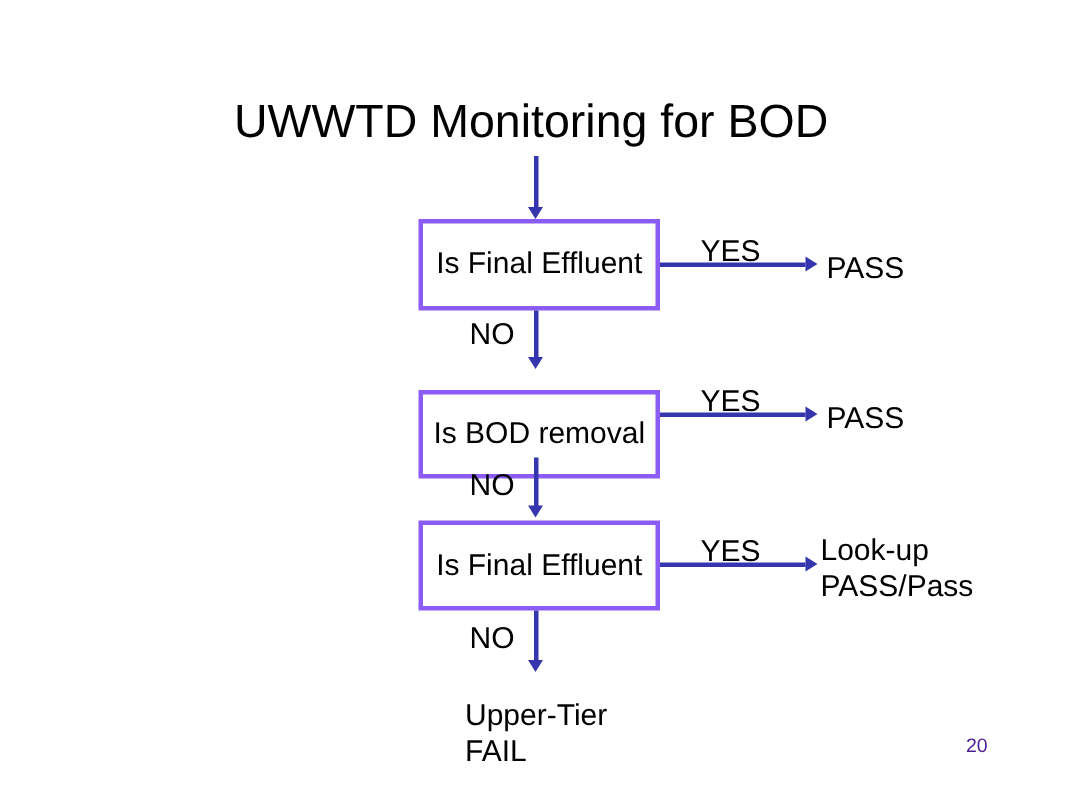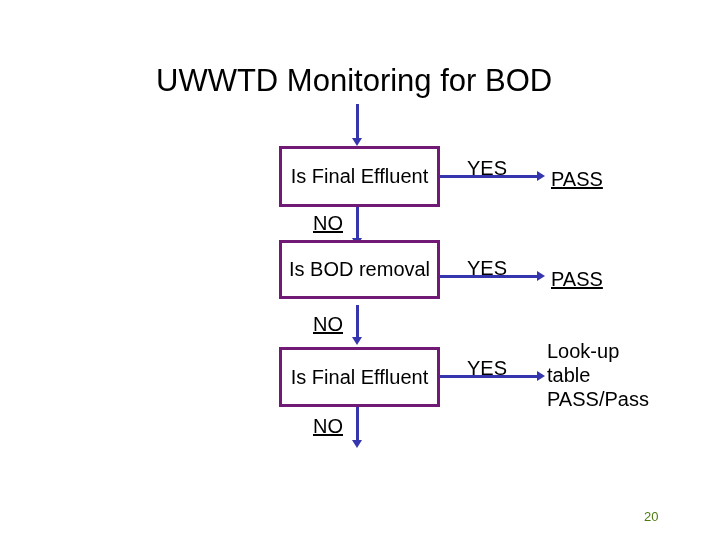--- a/index.html
+++ b/index.html
@@ -17,41 +17,41 @@
     left: 156px;
     top: 62px;
     font-size: 31px;
     line-height: 38px;
     white-space: nowrap;
     color: #000000;
   }
   .fbox {
     left: 279px;
     width: 155px;
-    border: 3px solid #701a75;
+    border: 3px solid #8b5cf6;
     background: #ffffff;
     display: flex;
     flex-direction: column;
     justify-content: center;
     text-align: center;
     font-size: 20px;
     line-height: 23px;
     color: #000000;
   }
   .lbl {
     font-size: 20px;
     line-height: 20px;
     white-space: nowrap;
     color: #000000;
-    text-decoration: underline;
   }
   .multiline {
     font-size: 20px;
     line-height: 24px;
     color: #000000;
+    margin-top: 16px;
   }
   .varrow {
     width: 3px;
     background: #3535ad;
     left: 356px;
   }
   .varrow::after {
     content: "";
     position: absolute;
     left: -4px;
@@ -72,64 +72,65 @@
     position: absolute;
     right: -8px;
     top: -4px;
     width: 0; height: 0;
     border-top: 5.5px solid transparent;
     border-bottom: 5.5px solid transparent;
     border-left: 8px solid #3535ad;
   }
   .pagenum {
     left: 644px;
-    top: 509px;
+    top: 489px;
     font-size: 13px;
     line-height: 16px;
-    color: #4d7c0f;
+    color: #4c1d95;
   }
 </style>
 </head>
 <body>
 
 <div class="slide">
 
   <div class="abs title">UWWTD Monitoring for BOD</div>
 
   <div class="abs varrow" style="top:104px; height:35px;"></div>
 
   <div class="abs fbox" style="top:146px; height:55px;">
     <div>Is Final Effluent</div>
   </div>
   <div class="abs lbl" style="left:467px; top:158px;">YES</div>
   <div class="abs harrow" style="top:175px;"></div>
   <div class="abs lbl" style="left:551px; top:169px;">PASS</div>
   <div class="abs lbl" style="left:313px; top:213px;">NO</div>
   <div class="abs varrow" style="top:207px; height:32px;"></div>
 
-  <div class="abs fbox" style="top:240px; height:53px;gap:36px;">
+  <div class="abs fbox" style="top:260px; height:53px;gap:36px;">
     <div>Is BOD removal</div>
   </div>
   <div class="abs lbl" style="left:467px; top:258px;">YES</div>
   <div class="abs harrow" style="top:275px;"></div>
   <div class="abs lbl" style="left:551px; top:269px;">PASS</div>
   <div class="abs lbl" style="left:313px; top:314px;">NO</div>
   <div class="abs varrow" style="top:305px; height:33px;"></div>
 
   <div class="abs fbox" style="top:347px; height:54px;">
     <div>Is Final Effluent</div>
   </div>
   <div class="abs lbl" style="left:467px; top:358px;">YES</div>
   <div class="abs harrow" style="top:375px;"></div>
   <div class="abs multiline" style="left:547px; top:339px;">
     <div>Look-up</div>
-    <div>table</div>
     <div>PASS/Pass</div>
   </div>
   <div class="abs lbl" style="left:313px; top:416px;">NO</div>
   <div class="abs varrow" style="top:407px; height:34px;"></div>
 
   <div class="abs multiline" style="left:310px; top:449px;">
+    <div>Upper-Tier</div>
+    <div>FAIL</div>
   </div>
 
   <div class="abs pagenum">20</div>
 
 </div>
 
 </body></html>

